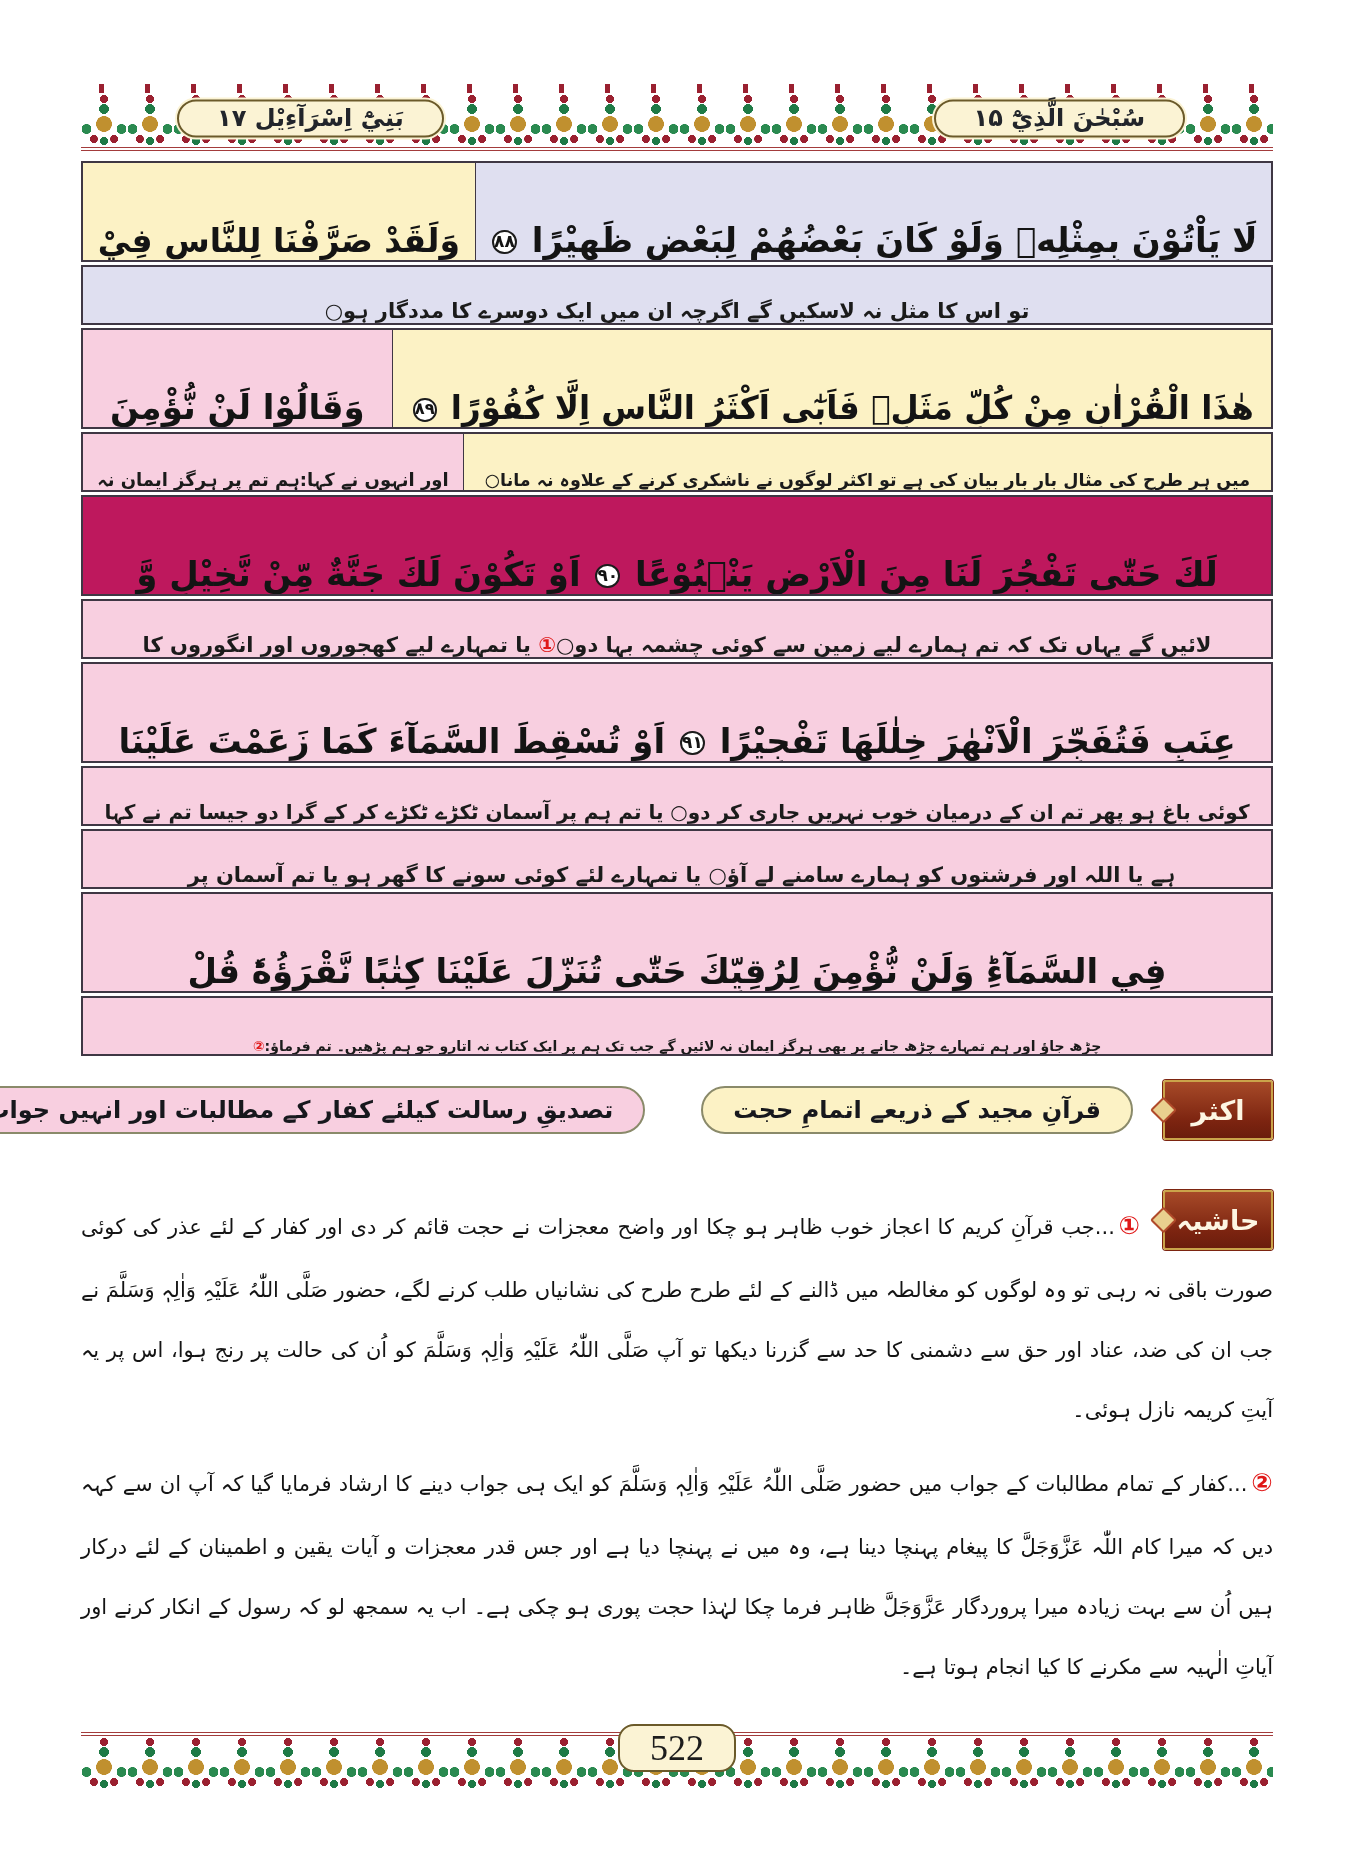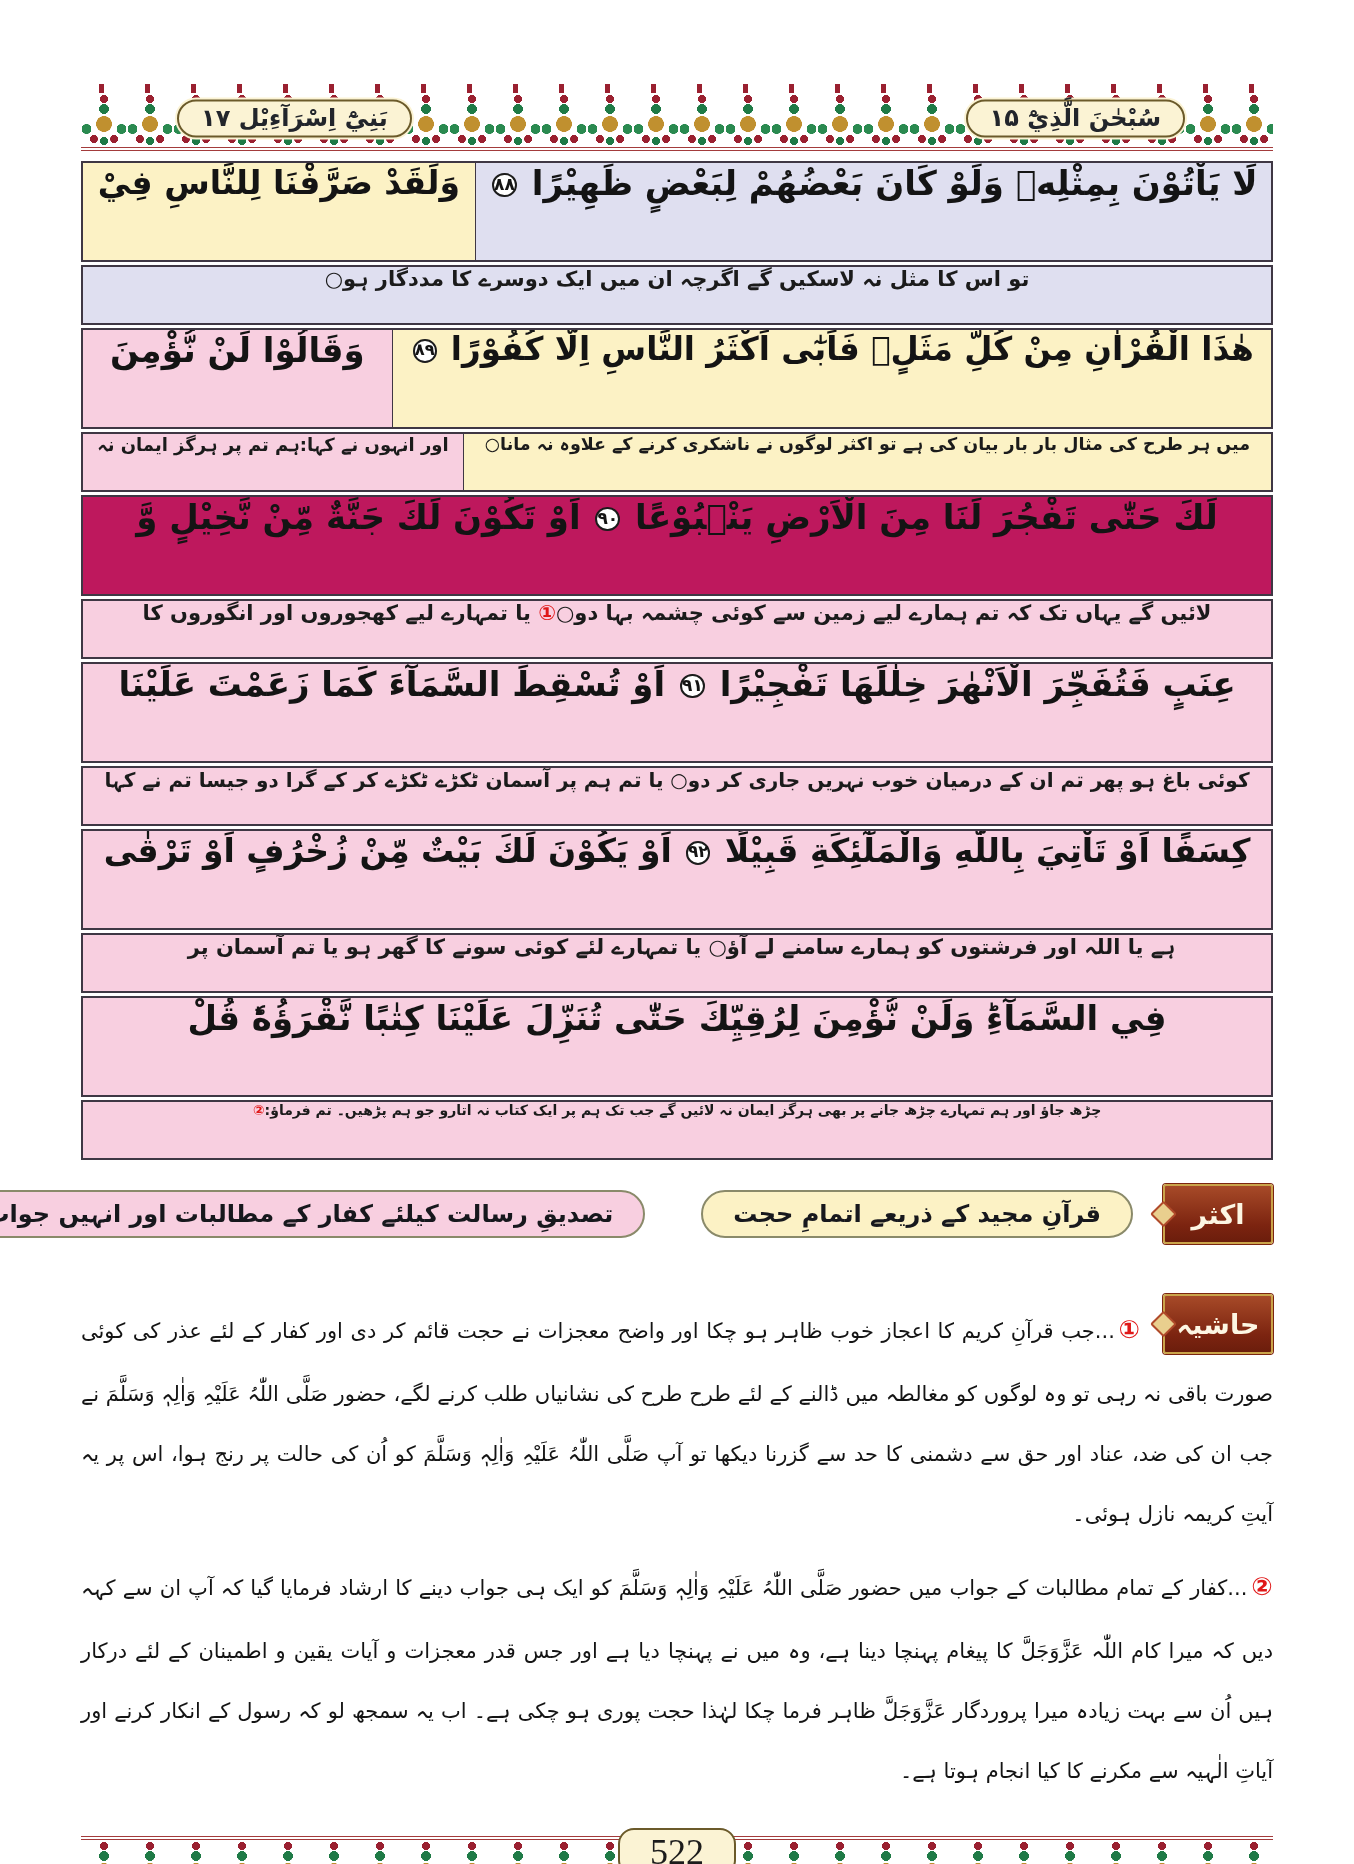--- a/index.html
+++ b/index.html
@@ -28,36 +28,36 @@
       radial-gradient(circle 5px at 88% 36px, #2a8a50 97%, transparent),
       radial-gradient(circle 4px at 28% 46px, #9a2030 97%, transparent),
       radial-gradient(circle 4px at 72% 46px, #9a2030 97%, transparent),
       radial-gradient(circle 4px at 50% 48px, #1e7a46 97%, transparent);
     background-size:46px 54px;background-repeat:repeat-x;
   }
   .band-bottom{border-bottom:none;border-top:4px double #a33b3b;}
   .cartouche{
     position:absolute;top:50%;transform:translateY(-54%);
     background:#fbf3d4;border:2px solid #6b5a2a;border-radius:20px;
-    padding:3px 22px;font-size:24px;font-weight:bold;color:#22252b;
+    padding:3px 38px;font-size:24px;font-weight:bold;color:#22252b;
     white-space:nowrap;box-shadow:0 0 0 2px #fbf3d4;
   }
   .cart-right{right:88px;margin-left:36px;}
   .cart-left{left:96px;}
 
   
   .quran-block{margin-top:10px;}
   .qrow{
     display:flex;flex-direction:row;direction:rtl;
     border:2px solid #3f3744;margin-top:3px;
   }
   .qrow.arabic{height:97px;}
   .qrow.urdu{height:56px;}
   .qseg{
-    display:flex;align-items:flex-start;justify-content:center;
+    display:flex;align-items:flex-end;justify-content:center;
     overflow:hidden;min-width:0;
   }
   .qseg + .qseg{border-right:1px solid #3f3744;}
   .fit{display:inline-block;white-space:nowrap;padding:0 10px;}
   .arabic .fit{font-size:34px;font-weight:bold;color:#141414;}
   .urdu .fit{font-size:21px;font-weight:bold;color:#1b1b1b;}
   .ayah-num{
     display:inline-block;min-width:1.2em;height:1.2em;line-height:1.15em;
     border:2px solid #1c1c1c;border-radius:50%;
     font-size:.5em;text-align:center;vertical-align:.3em;margin:0 .18em;
@@ -166,25 +166,20 @@
       <div class="qrow arabic">
         <div class="qseg" style="flex: 100 1 0%; background: rgb(248, 207, 224);">
           <span class="fit"><span>عِنَبٍ فَتُفَجِّرَ الْاَنْهٰرَ خِلٰلَهَا تَفْجِيْرًا </span><span class="ayah-num">۹۱</span><span> اَوْ تُسْقِطَ السَّمَآءَ كَمَا زَعَمْتَ عَلَيْنَا</span></span>
         </div>
       </div>
       <div class="qrow urdu">
         <div class="qseg" style="flex: 100 1 0%; background: rgb(248, 207, 224);">
           <span class="fit" style="font-size: 20px;"><span>کوئی باغ ہو پھر تم ان کے درمیان خوب نہریں جاری کر دو○ یا تم ہم پر آسمان ٹکڑے ٹکڑے کر کے گرا دو جیسا تم نے کہا</span></span>
         </div>
       </div>
-      <div class="qrow arabic">
-        <div class="qseg" style="flex: 100 1 0%; background: rgb(248, 207, 224);">
-          <span class="fit" style="font-size: 33px;"><span>كِسَفًا اَوْ تَاْتِيَ بِاللّٰهِ وَالْمَلٰٓئِكَةِ قَبِيْلًا </span><span class="ayah-num">۹۲</span><span> اَوْ يَكُوْنَ لَكَ بَيْتٌ مِّنْ زُخْرُفٍ اَوْ تَرْقٰى</span></span>
-        </div>
-      </div>
       <div class="qrow urdu">
         <div class="qseg" style="flex: 100 1 0%; background: rgb(248, 207, 224); padding-left: 9px;">
           <span class="fit"><span>ہے یا اللہ اور فرشتوں کو ہمارے سامنے لے آؤ○ یا تمہارے لئے کوئی سونے کا گھر ہو یا تم آسمان پر</span></span>
         </div>
       </div>
       <div class="qrow arabic">
         <div class="qseg" style="flex: 100 1 0%; background: rgb(248, 207, 224);">
           <span class="fit"><span>فِي السَّمَآءِؕ وَلَنْ نُّؤْمِنَ لِرُقِيِّكَ حَتّٰى تُنَزِّلَ عَلَيْنَا كِتٰبًا نَّقْرَؤُهٗؕ قُلْ</span></span>
         </div>
       </div>

